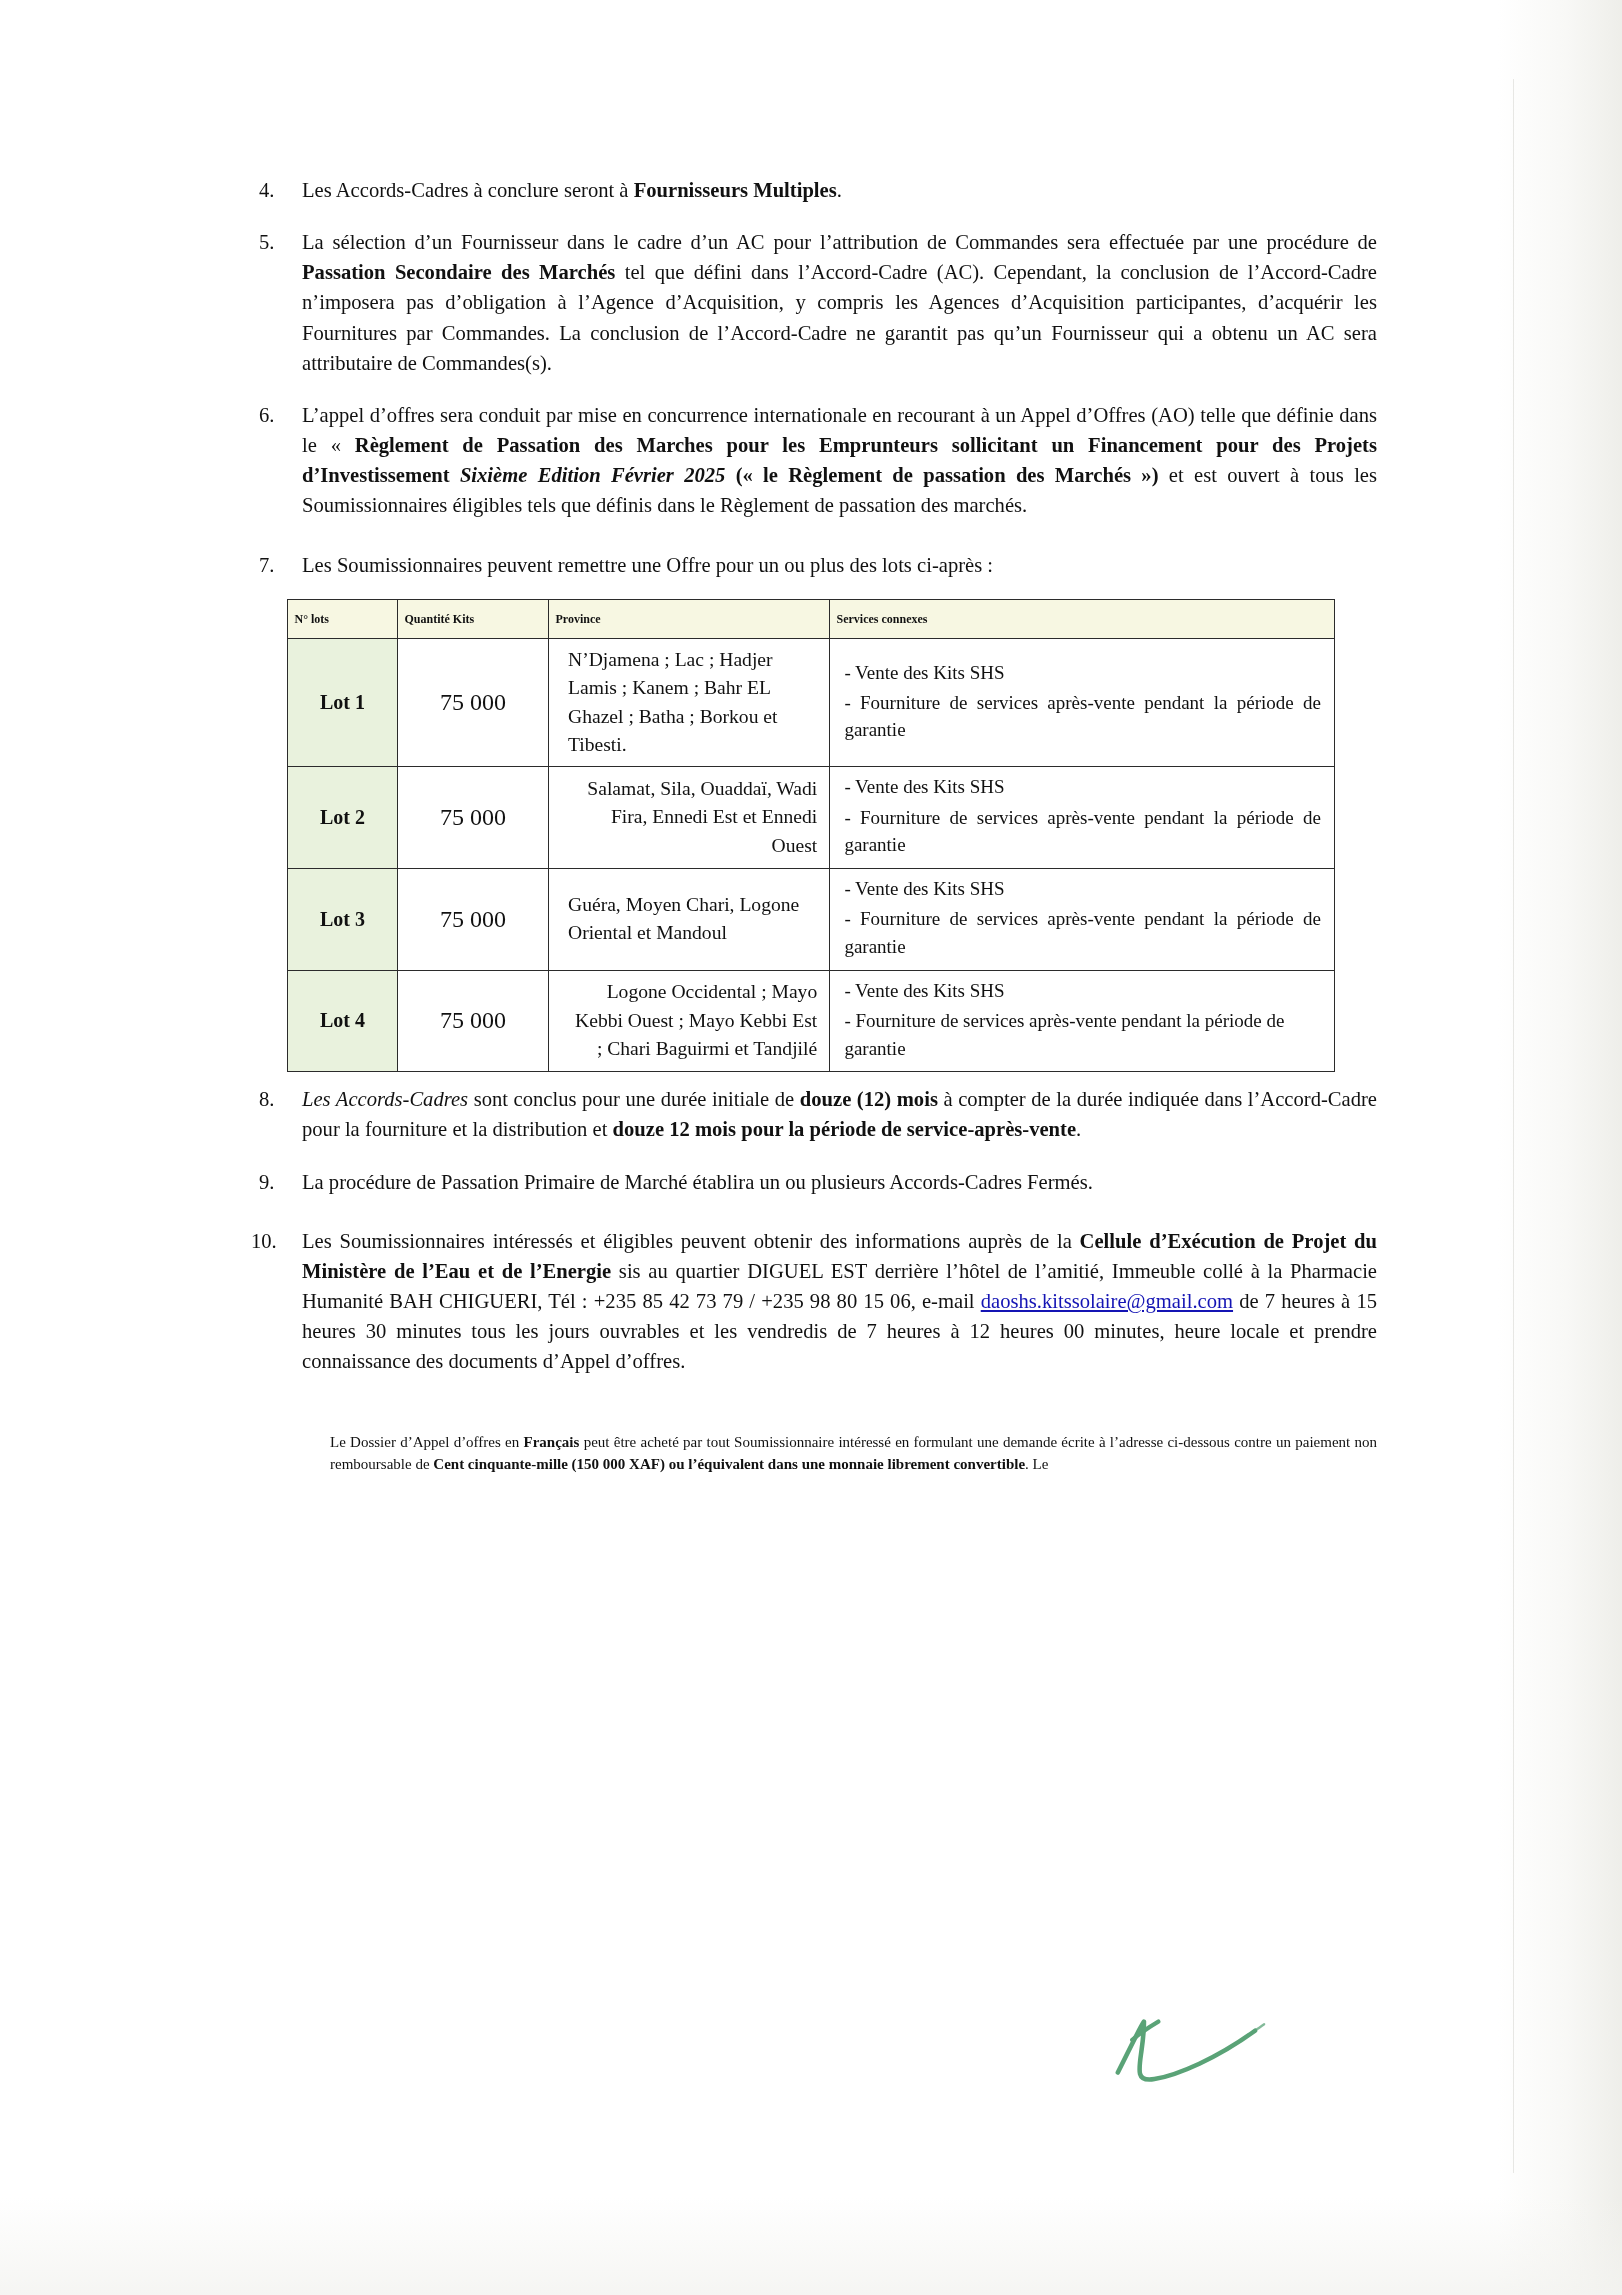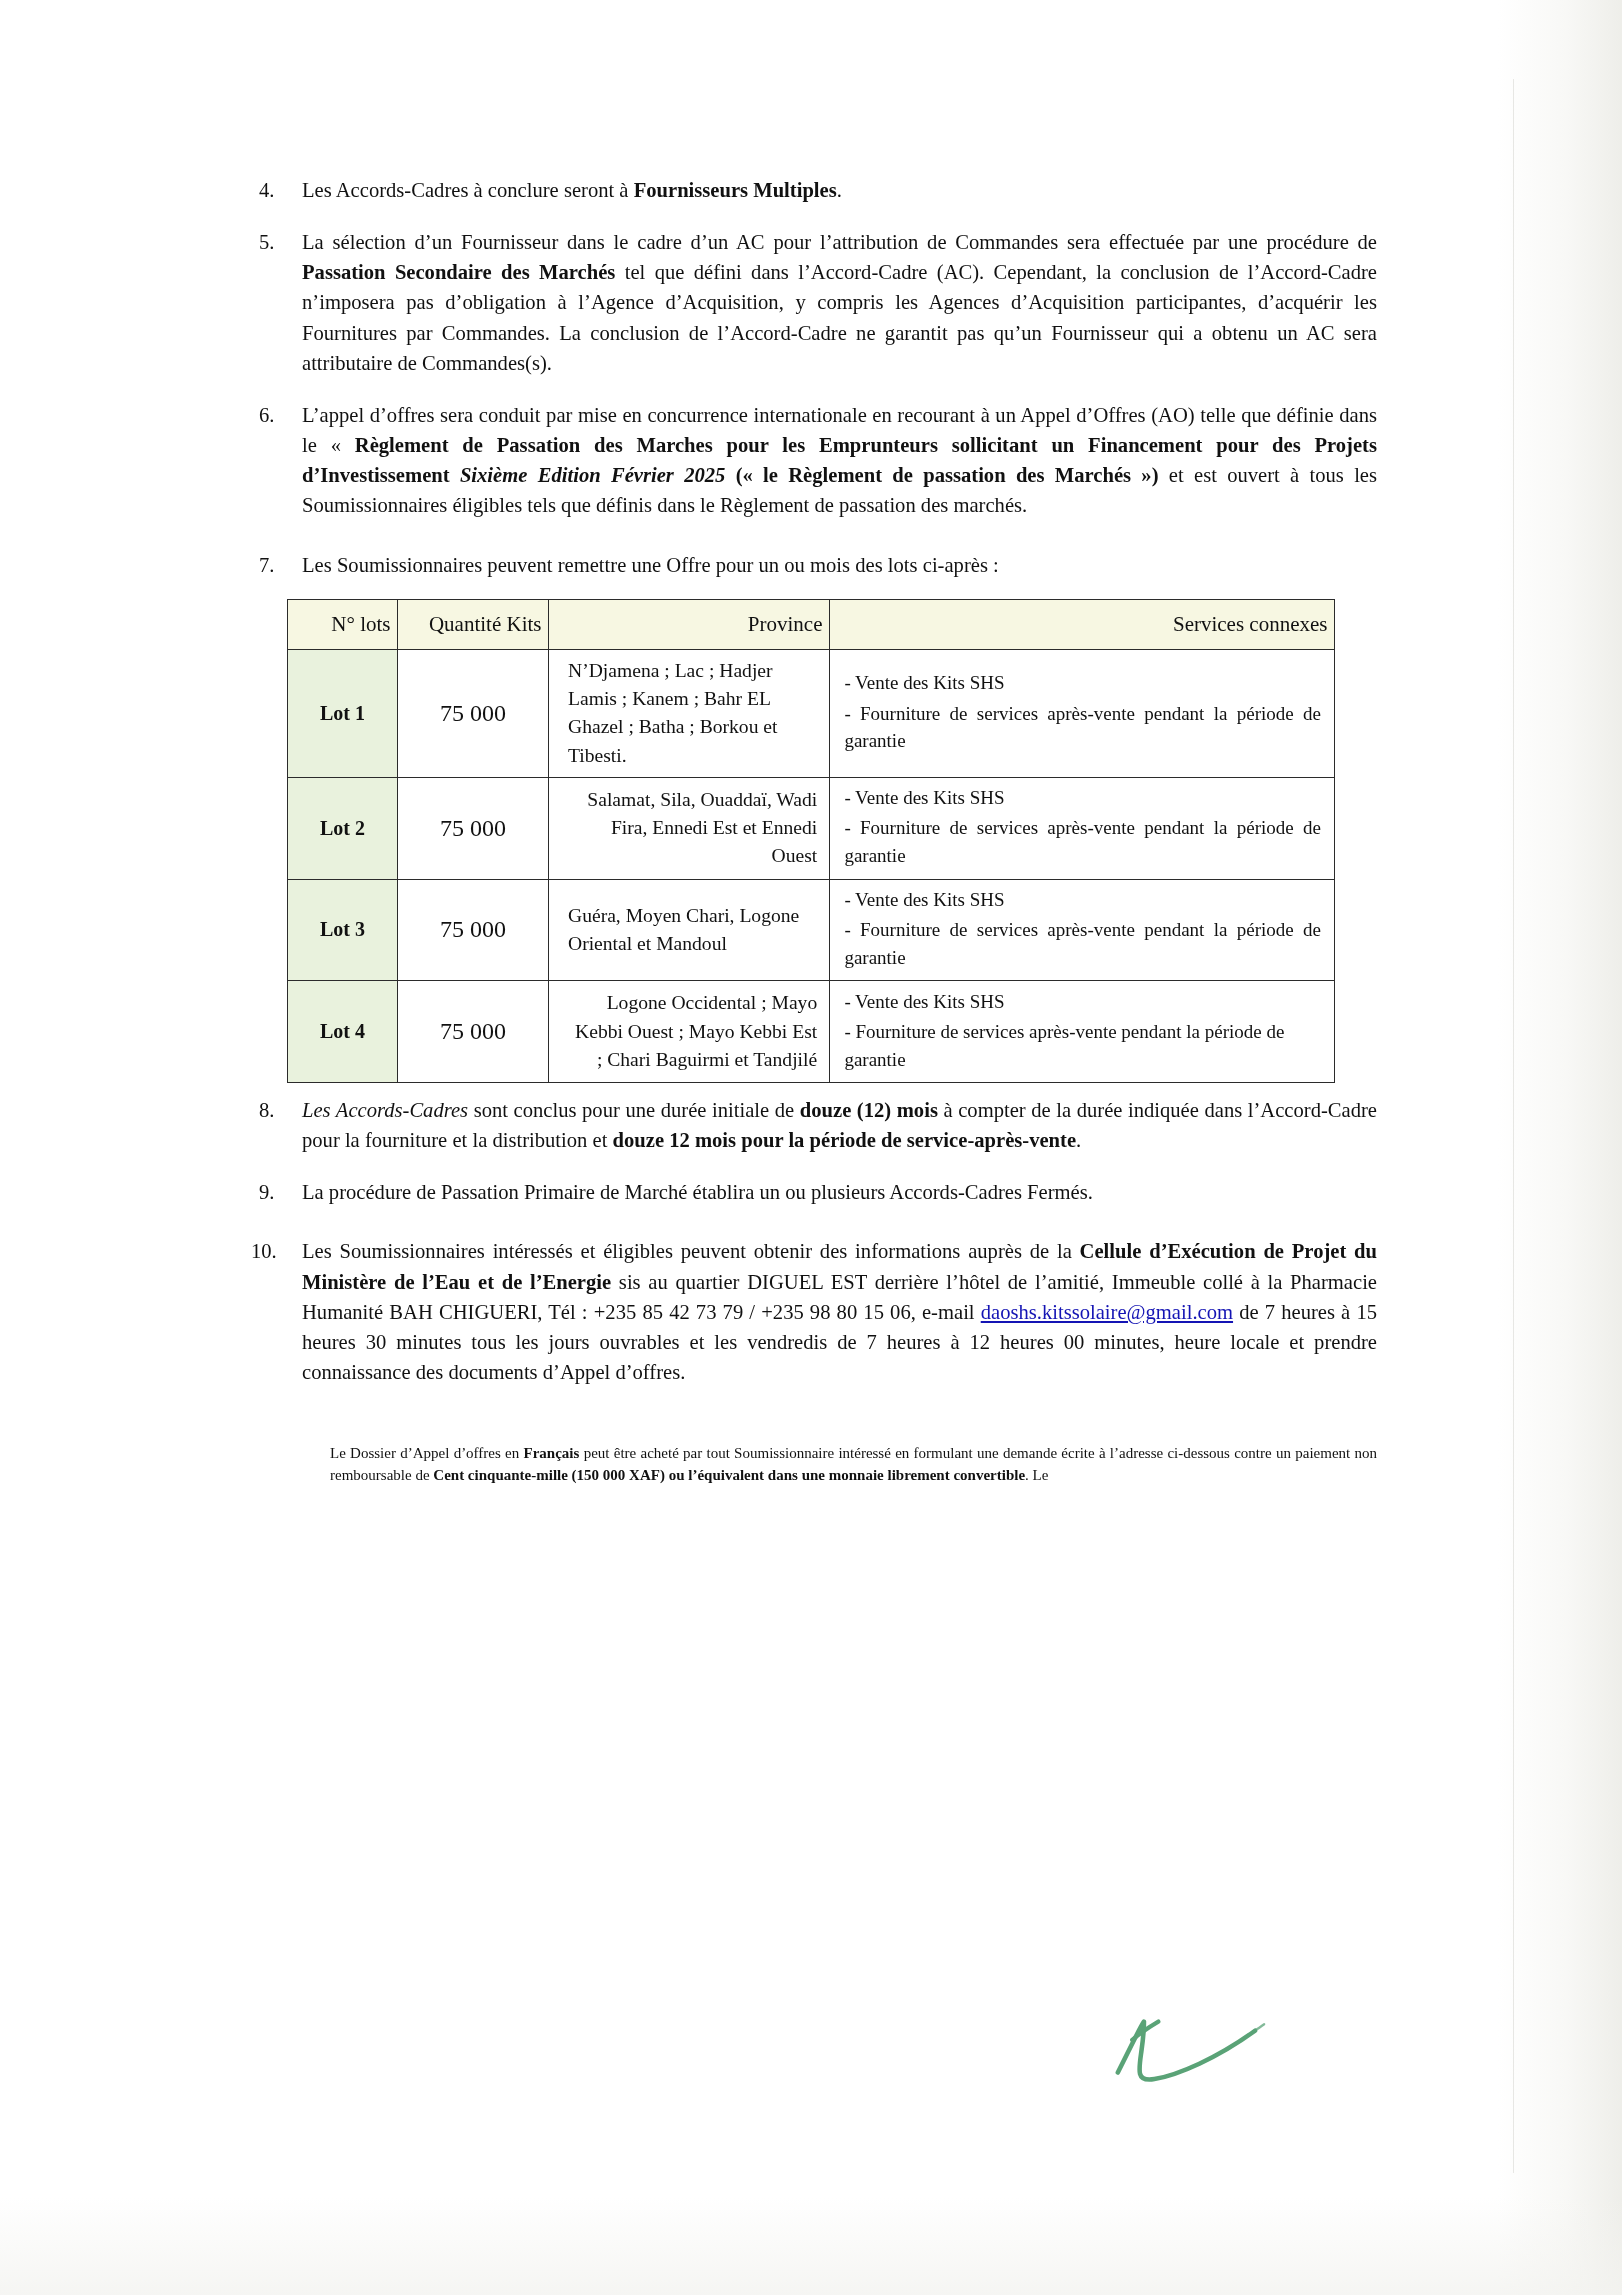--- a/index.html
+++ b/index.html
@@ -112,23 +112,23 @@
     font-size: 19.6px;
   }
   table.lots th,
   table.lots td {
     border: 1.3px solid #2b2b2b;
     padding: 6.5px 9.2px;
     vertical-align: middle;
   }
   table.lots thead th {
     background: #f7f7e2;
-    text-align: right;
-    font-weight: normal;
-    font-size: 21px;
+    text-align: left;
+    font-weight: bold;
+    font-size: 12px;
     padding: 11.8px 6.5px;
     line-height: 1.2;
   }
   table.lots tbody td.lotcell {
     background: #e9f2dd;
     text-align: center;
     font-weight: bold;
     font-size: 20px;
   }
   table.lots tbody td.qty {
@@ -202,21 +202,21 @@
       <div class="txt"><span>La sélection d’un Fournisseur dans le cadre d’un AC pour l’attribution de Commandes sera effectuée par une procédure de </span><b>Passation Secondaire des Marchés</b><span> tel que défini dans l’Accord-Cadre (AC).  Cependant, la conclusion de l’Accord-Cadre n’imposera pas d’obligation à l’Agence d’Acquisition, y compris les Agences d’Acquisition participantes, d’acquérir les Fournitures par Commandes.  La conclusion de l’Accord-Cadre ne garantit pas qu’un Fournisseur qui a obtenu un AC sera attributaire de Commandes(s).</span></div>
     </div>
 
     <div class="clause loose">
       <div class="num">6.</div>
       <div class="txt"><span>L’appel d’offres sera conduit par mise en concurrence internationale en recourant à un Appel d’Offres (AO) telle que définie dans le « </span><b>Règlement de Passation des Marches pour les Emprunteurs sollicitant un Financement pour des Projets d’Investissement </b><span class="bi">Sixième Edition Février 2025</span><b> (« le Règlement de passation des Marchés »)</b><span> et est ouvert à tous les Soumissionnaires éligibles tels que définis dans le Règlement de passation des marchés.</span></div>
     </div>
 
     <div class="clause tight">
       <div class="num">7.</div>
-      <div class="txt">Les Soumissionnaires peuvent remettre une Offre pour un ou mois des lots ci-après :</div>
+      <div class="txt">Les Soumissionnaires peuvent remettre une Offre pour un ou plus des lots ci-après :</div>
     </div>
 
     <div class="table-wrap">
       <table class="lots">
         <colgroup>
           <col class="col-lot">
             <col class="col-qty">
             <col class="col-prov">
             <col class="col-svc">
         </colgroup>

